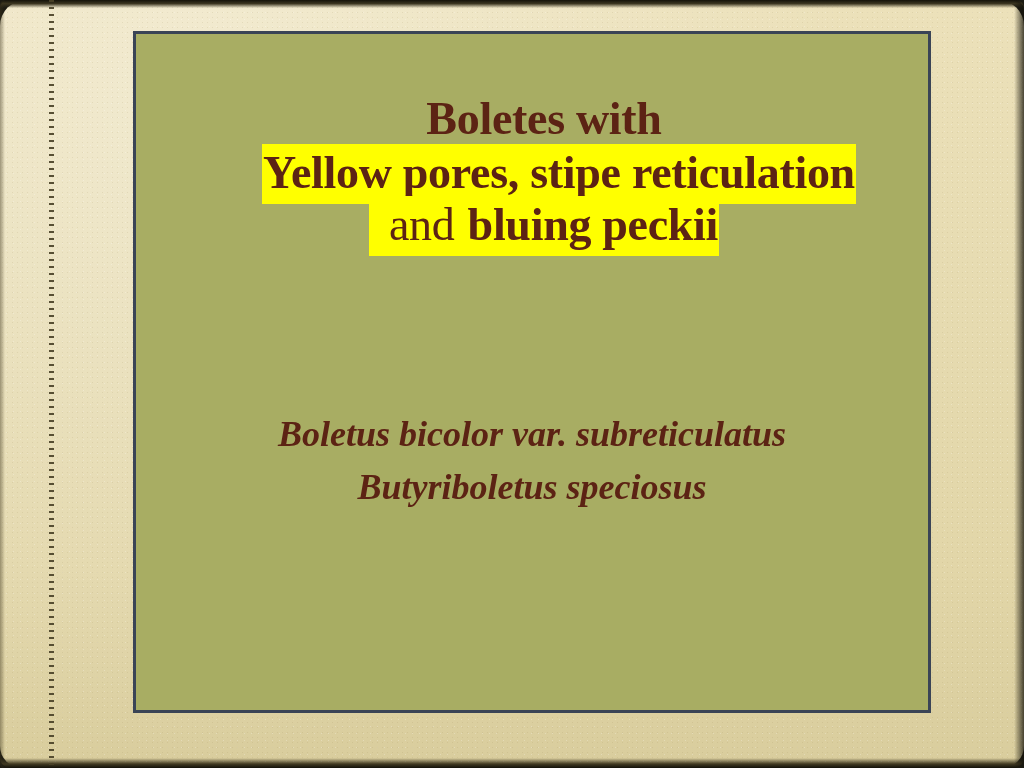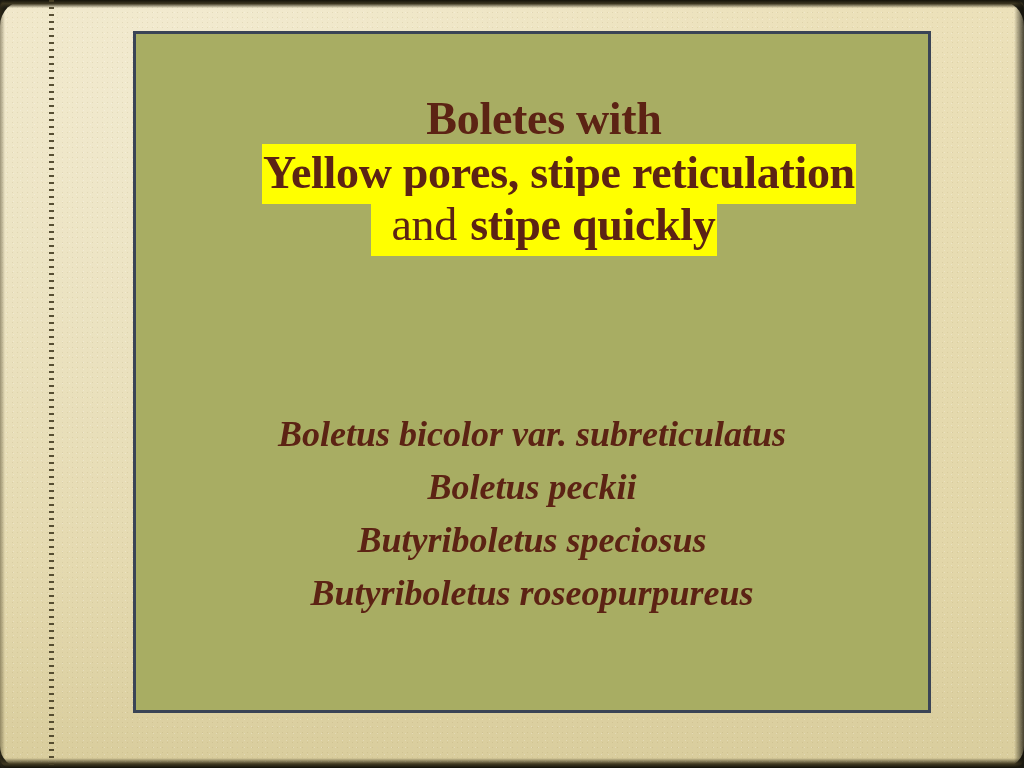--- a/index.html
+++ b/index.html
@@ -178,24 +178,22 @@
   <div id="page-edge-left"></div>
   <div id="binding-perforation"></div>
 
   <div id="content-panel">
 
     <div id="title-block">
       <div class="title-line" id="title-line-1">Boletes with</div>
 
       <div class="title-line" id="title-line-2"><span class="hl">Yellow pores, stipe reticulation</span></div>
 
-      <div class="title-line" id="title-line-3"><span class="hl hl-regular">and </span><span class="hl">stipe quickly</span></div>
+      <div class="title-line" id="title-line-3"><span class="hl hl-regular">and </span><span class="hl">bluing peckii</span></div>
     </div>
 
     <div id="species-list">
       <div class="species-line">Boletus bicolor var. subreticulatus</div>
-      <div class="species-line">Boletus peckii</div>
       <div class="species-line">Butyriboletus speciosus</div>
-      <div class="species-line">Butyriboletus roseopurpureus</div>
     </div>
 
   </div>
 </div>
 
 </body></html>

